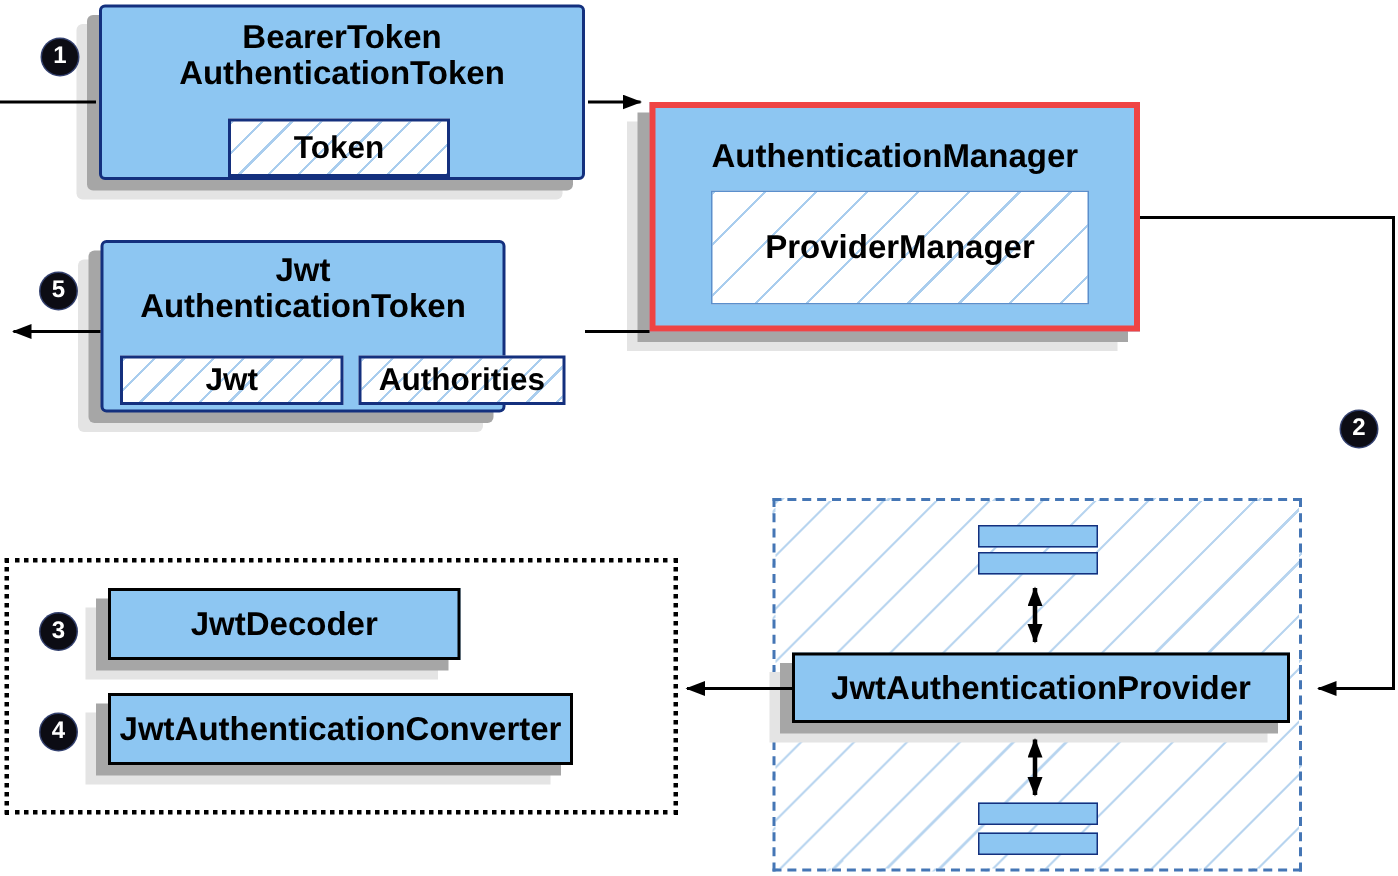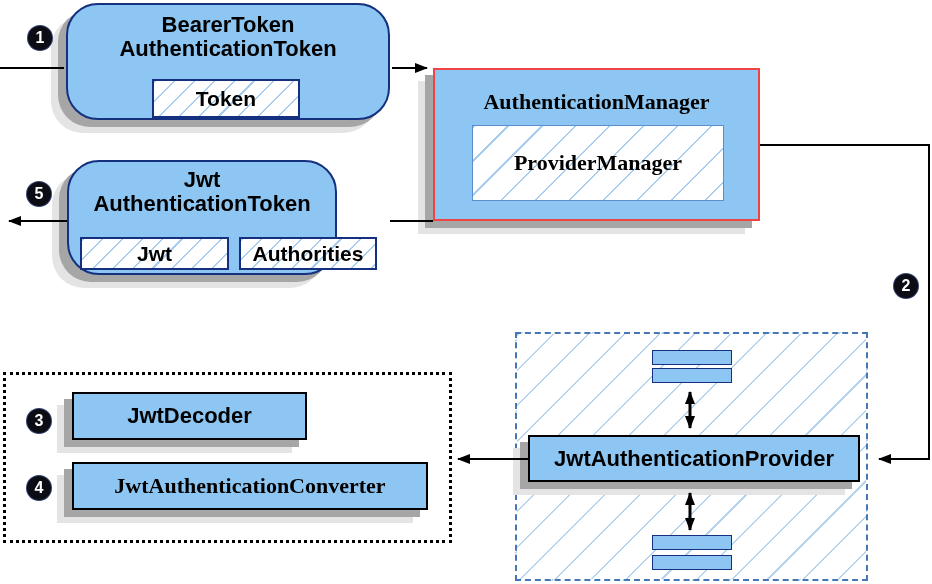--- a/index.html
+++ b/index.html
@@ -3,22 +3,22 @@
 <meta charset="utf-8">
 <style>
   html,body{margin:0;padding:0;background:#fff;}
   #canvas{
     position:relative;width:932px;height:584px;background:#ffffff;overflow:hidden;
     font-family:"Liberation Sans",sans-serif;color:#000;
   }
   .abs{position:absolute;box-sizing:border-box;}
   
   .node{background:#8dc6f2;}
-  .rounded{border:2px solid #14307e;border-radius:32px;}
-  .rectN{border:2px solid #ef4444;font-family:Liberation Serif, serif;}
+  .rounded{border:2px solid #14307e;border-radius:4px;}
+  .rectN{border:4px solid #ef4444;}
   .rectB{border:2px solid #000000;}
   .shadow{box-shadow:-8px 7px 0 #a6a6a6,-15px 13px 0 #e4e4e4;}
   
   .field{
     border:2px solid #14307e;background-color:#fff;
     background-image:repeating-linear-gradient(135deg,#a9cdee 0,#a9cdee 1.5px,transparent 1.5px,transparent 14px);
     display:flex;align-items:center;justify-content:center;
     font-weight:bold;font-size:21px;
   }
   .field-light{
@@ -80,21 +80,21 @@
   <div class="abs bar" style="left:652px;top:368px;"></div>
   <div class="abs bar" style="left:652px;top:535px;"></div>
   <div class="abs bar" style="left:652px;top:555px;"></div>
 
   <div class="abs node rectB shadow center-label" style="left:528px;top:435px;width:332px;height:47px;">JwtAuthenticationProvider</div>
 
   <div class="abs dotted-group" style="left:3px;top:372px;width:449px;height:171px;"></div>
 
   <div class="abs node rectB shadow center-label" style="left:72px;top:392px;width:235px;height:48px;">JwtDecoder</div>
 
-  <div class="abs node rectB shadow center-label" style="left:72px;top:462px;width:356px;height:48px;font-family:Liberation Serif, serif;">JwtAuthenticationConverter</div>
+  <div class="abs node rectB shadow center-label" style="left:72px;top:462px;width:310px;height:48px;">JwtAuthenticationConverter</div>
 
   <svg class="wires" width="932" height="584" viewBox="0 0 932 584">
     <defs>
       <marker id="arrow" markerUnits="userSpaceOnUse" markerWidth="14" markerHeight="11" refX="12" refY="5" orient="auto">
         <path d="M0,0 L13,5 L0,10 Z" fill="#000"></path>
       </marker>
       <marker id="arrowRev" markerUnits="userSpaceOnUse" markerWidth="14" markerHeight="11" refX="12" refY="5" orient="auto-start-reverse">
         <path d="M0,0 L13,5 L0,10 Z" fill="#000"></path>
       </marker>
     </defs>

